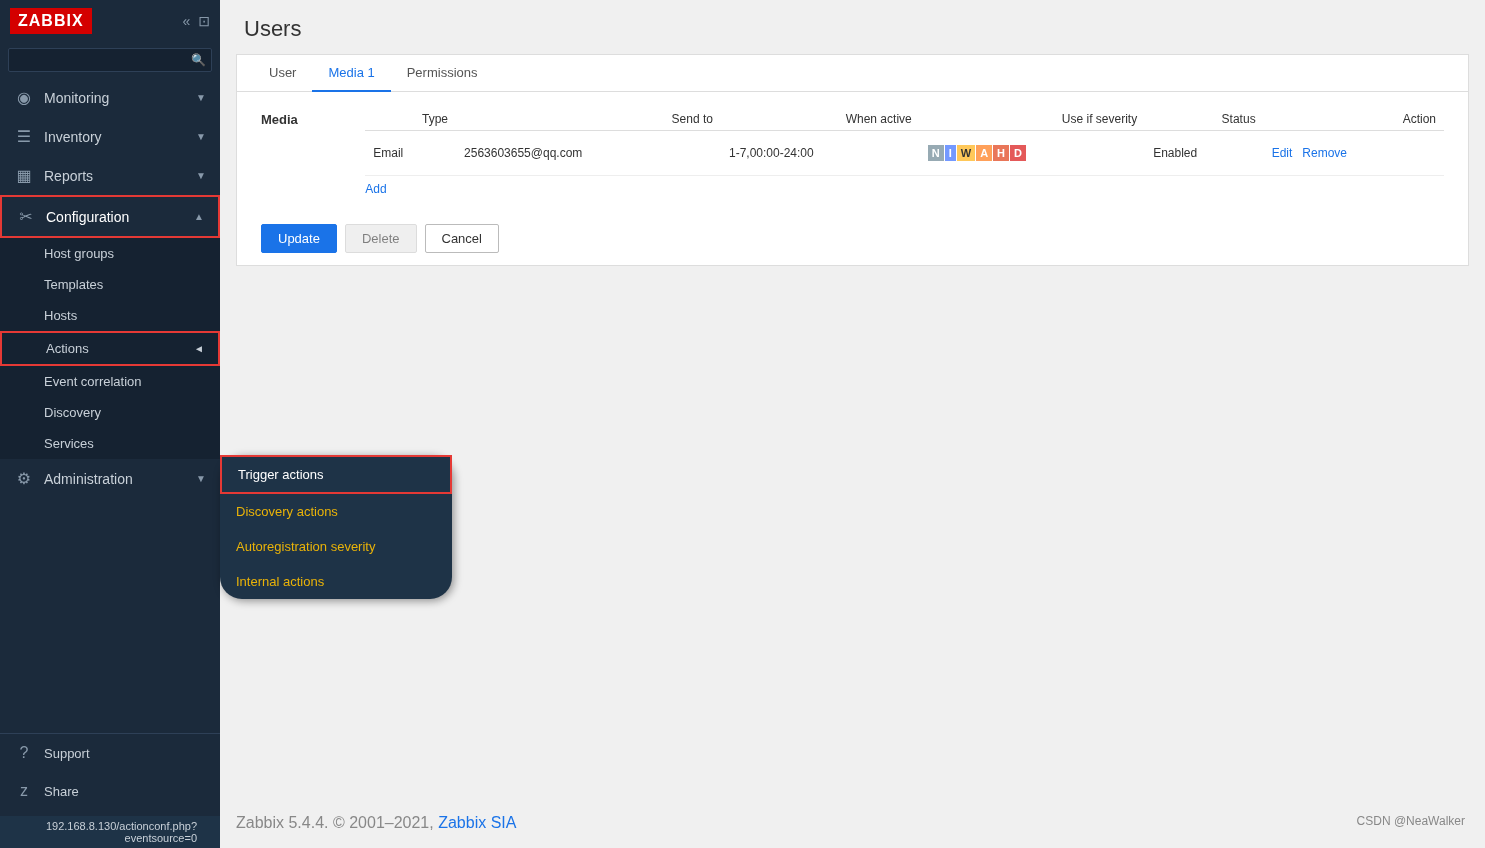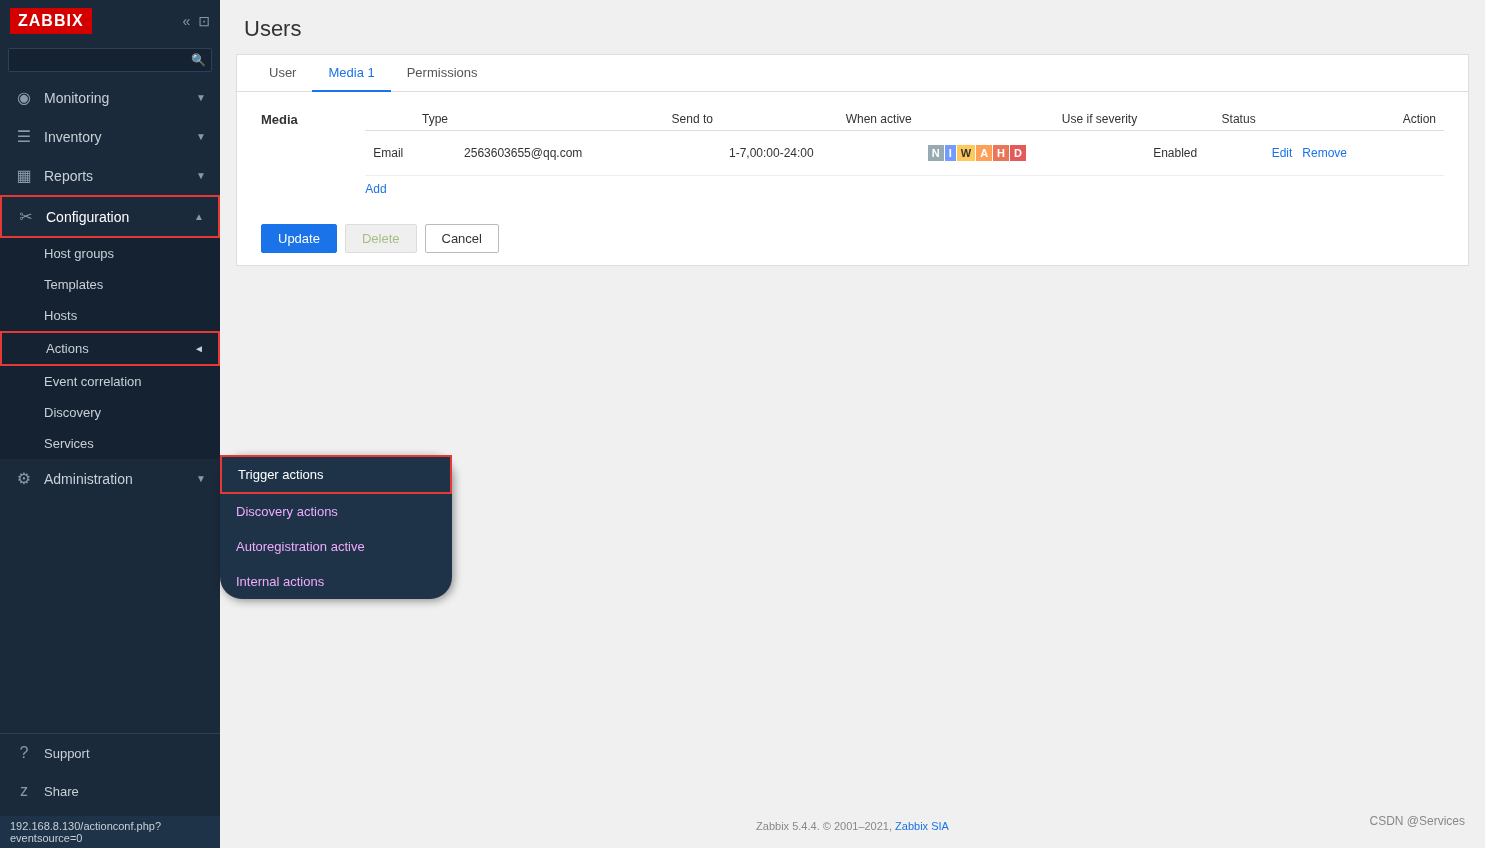--- a/index.html
+++ b/index.html
@@ -138,41 +138,42 @@
       top: 455px;
       background: #1e3347;
       width: 232px;
       z-index: 100;
       box-shadow: 2px 2px 8px rgba(0,0,0,0.4);
       border-radius: 22px;
     }
 
     .dropdown-item {
       padding: 10px 16px;
-      color: #f0abfc;
+      color: #eab308;
       cursor: pointer;
       font-size: 13px;
     }
 
     .dropdown-item.active-dropdown {
       border: 2px solid #e53935;
       color: #fff;
       background: #1e3347;
     }
 
     
     .status-bar {
       background: #1e3347;
       color: #c8d0d8;
       font-size: 11px;
-      padding: 4px 10px;
+      padding: 4px 23px;
       position: absolute;
       bottom: 0;
       left: 0;
       width: 220px;
+      text-align: right;
     }
 
     
     .main-content {
       flex: 1;
       display: flex;
       flex-direction: column;
       background: #f0f0f0;
       overflow-y: auto;
     }
@@ -307,42 +308,41 @@
     }
 
     .btn-primary {
       background: #1a73e8;
       color: white;
       border-color: #1a73e8;
     }
 
     .btn-secondary {
       background: #e0e0e0;
-      color: #4d7c0f;
+      color: #000000;
       border-color: #bbb;
     }
 
     .btn-secondary:disabled {
       opacity: 0.5;
       cursor: not-allowed;
     }
 
     .btn-cancel {
       background: white;
       color: #333;
       border: 1px solid #bbb;
     }
 
     
     .footer {
       margin-top: auto;
       padding: 16px;
-      text-align: center;
       color: #888;
-      font-size: 11px;
+      font-size: 16px;
     }
 
     .footer a {
       color: #1a73e8;
       text-decoration: none;
     }
 
     .watermark {
       position: fixed;
       bottom: 20px;
@@ -445,21 +445,21 @@
   </div>
 
   <div class="actions-dropdown">
     <div class="dropdown-item active-dropdown">
       <span>Trigger actions</span>
     </div>
     <div class="dropdown-item">
       <span>Discovery actions</span>
     </div>
     <div class="dropdown-item">
-      <span>Autoregistration active</span>
+      <span>Autoregistration severity</span>
     </div>
     <div class="dropdown-item">
       <span>Internal actions</span>
     </div>
   </div>
 </div>
 
 <div class="main-content">
   <div class="page-header">Users</div>
 
@@ -525,13 +525,13 @@
       <button class="btn btn-cancel">Cancel</button>
     </div>
   </div>
 
   <div class="footer">
     <span>Zabbix 5.4.4. © 2001–2021,</span>
     <a>Zabbix SIA</a>
   </div>
 </div>
 
-<div class="watermark">CSDN @Services</div>
+<div class="watermark">CSDN @NeaWalker</div>
 
 </body></html>

